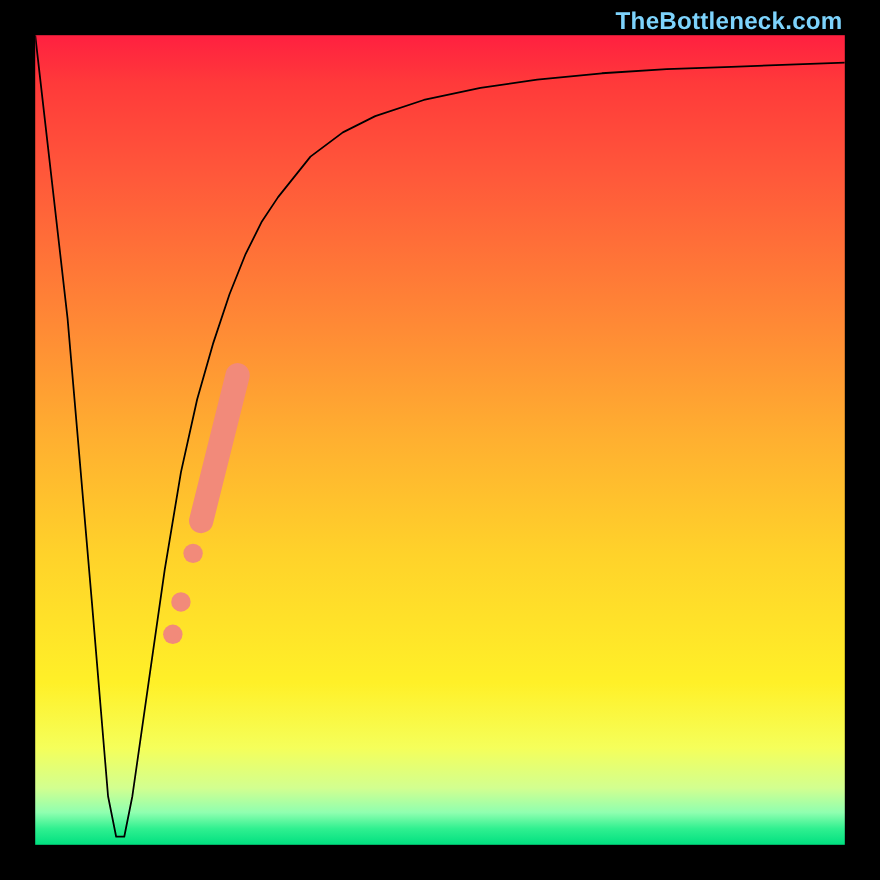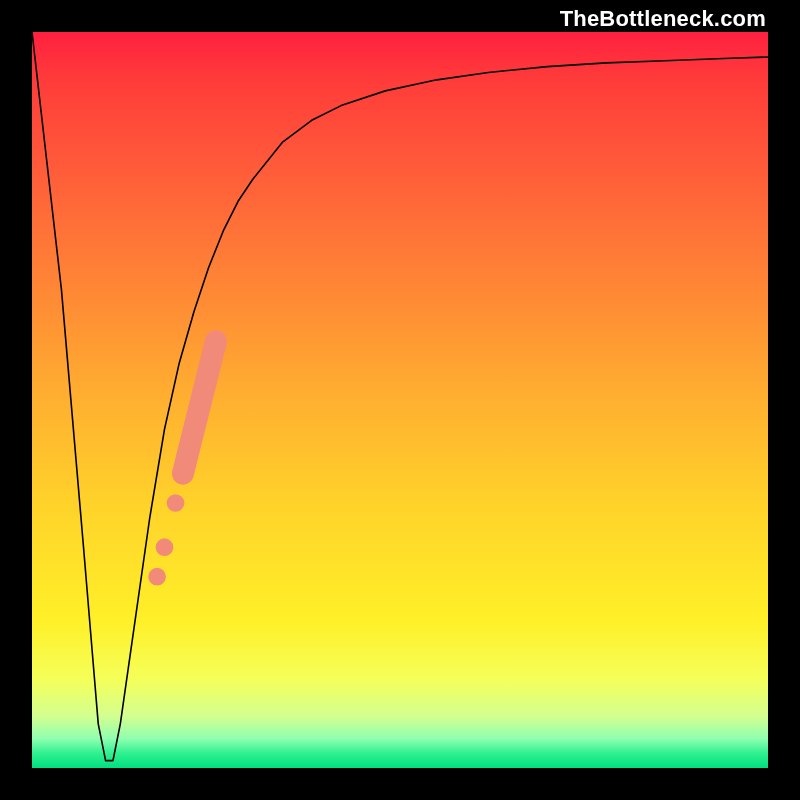--- a/index.html
+++ b/index.html
@@ -38,21 +38,21 @@
       #00e080 100%
     );
   }
   .watermark {
     position: absolute;
     top: 6px;
     right: 34px;
     font-family: Arial, Helvetica, sans-serif;
     font-size: 22px;
     font-weight: 600;
-    color: #ffffff;
+    color: #7dd3fc;
     letter-spacing: 0.2px;
     user-select: none;
   }
   svg.overlay {
     position: absolute;
     left: 0;
     top: 0;
     width: 736px;
     height: 736px;
   }

